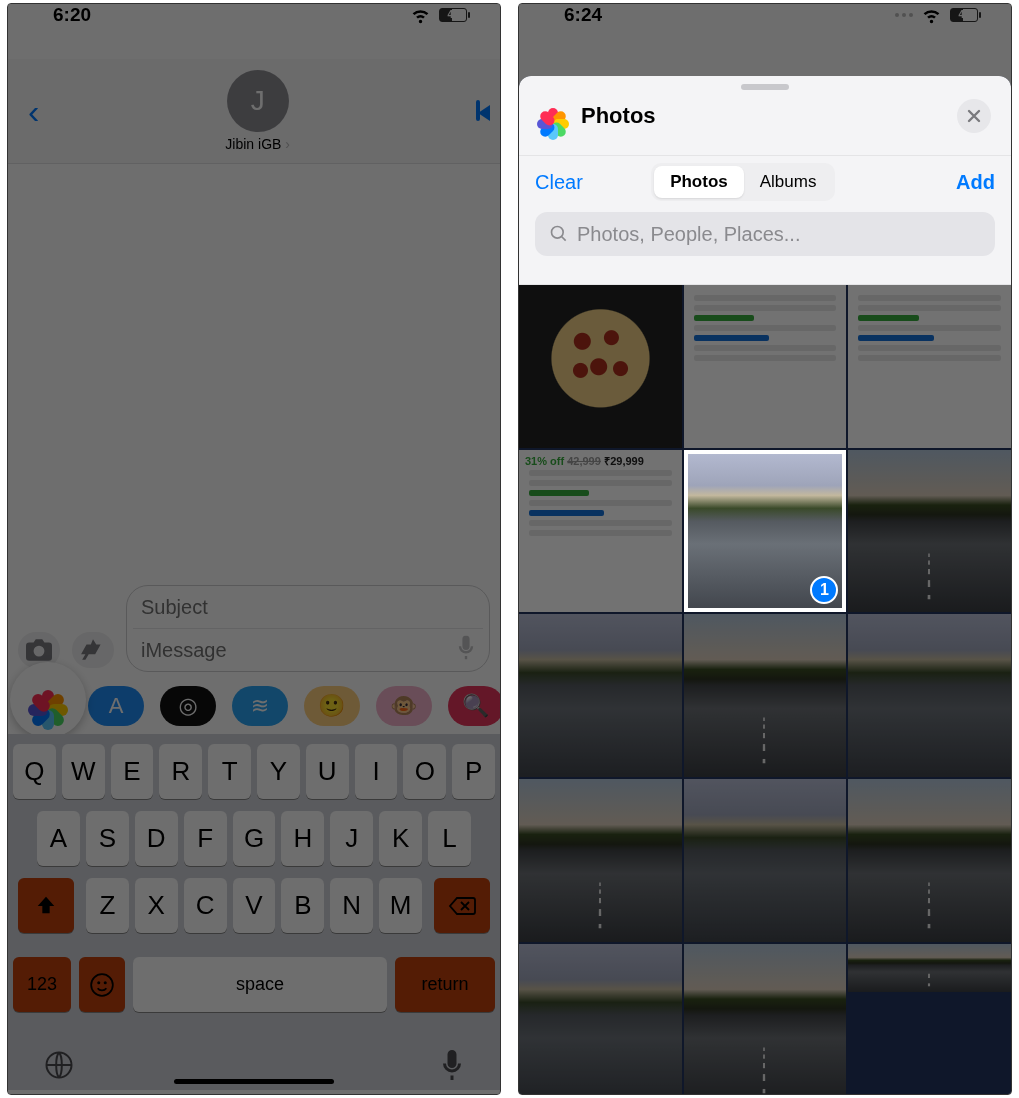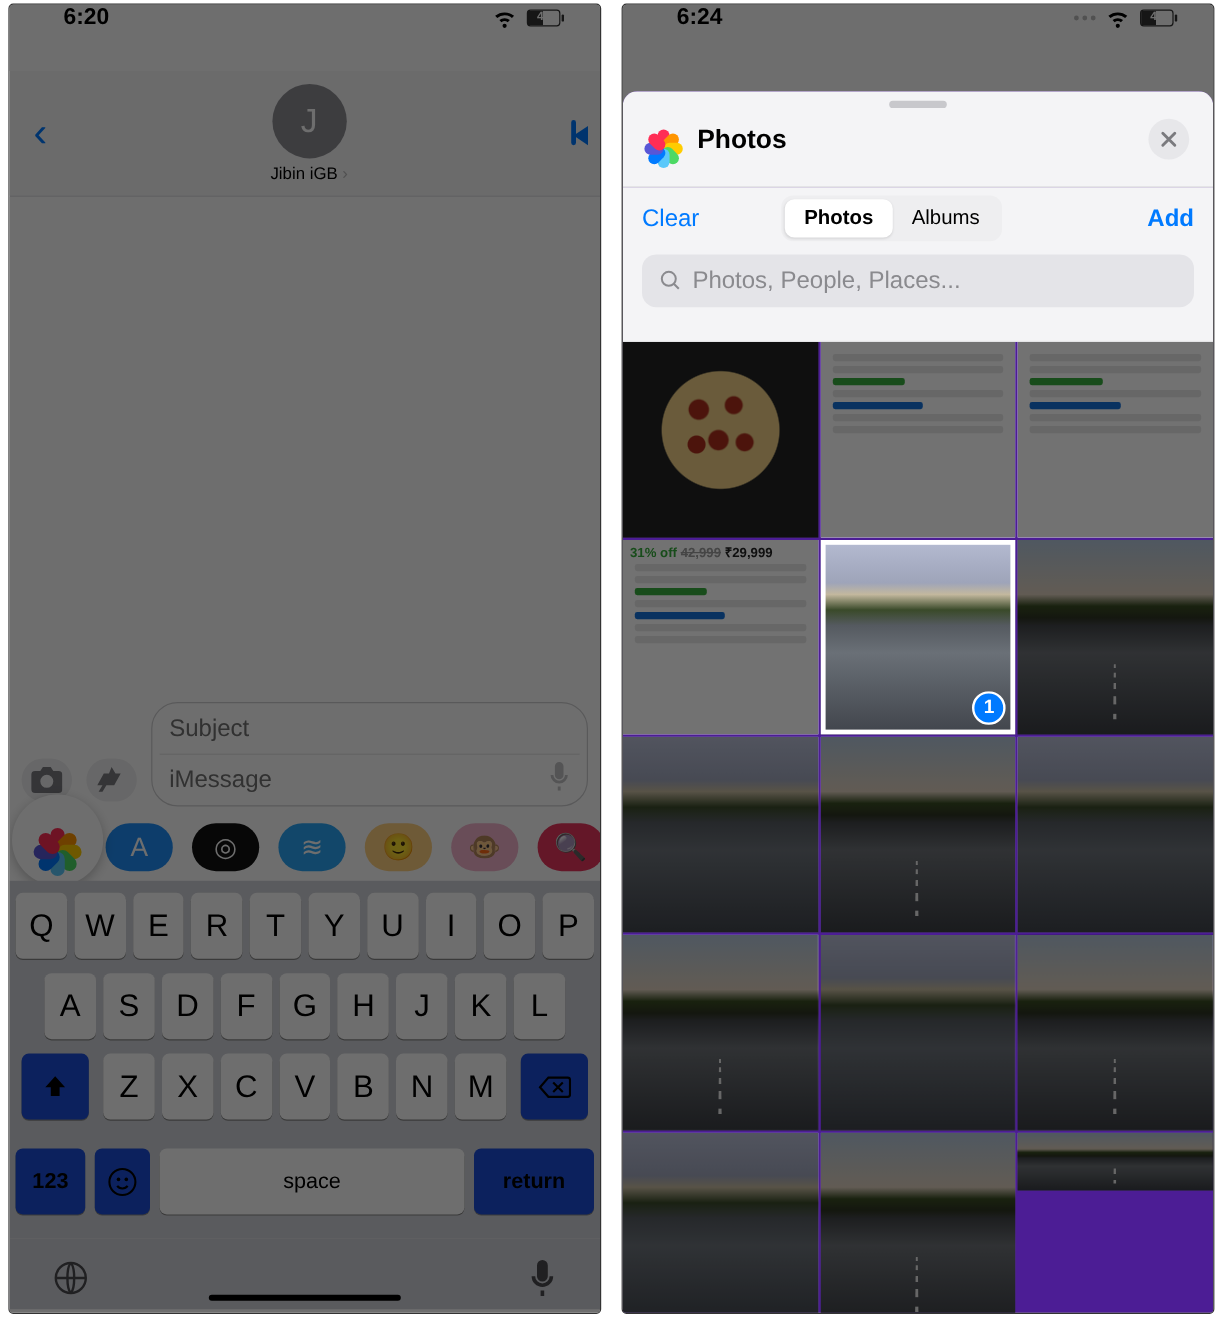--- a/index.html
+++ b/index.html
@@ -155,21 +155,21 @@
     background: #fff;
     border-radius: 6px;
     box-shadow: 0 1px 0 #888;
     height: 55px;
     display: flex; align-items: center; justify-content: center;
     font-size: 26px;
     flex: 1;
     min-width: 0;
   }
   .krow.row2 { padding: 0 24px; }
-  .key.mod { background: #1d4ed8; font-weight: bold; }
+  .key.mod { background: #c2410c; }
   .key.shift, .key.bksp { flex: 0 0 56px; }
   .krow.row3-letters { flex: 1; display: flex; gap: 6px;}
   .krow.row3 { gap: 12px; padding: 0 5px;}
   .krow.row4 { gap: 8px; }
   .key.numbers { flex: 0 0 58px; font-size: 18px;}
   .key.emoji { flex: 0 0 46px; }
   .key.space { flex: 1; font-size: 18px;}
   .key.return { flex: 0 0 100px; font-size: 18px;}
   .kb-bottom {
     display: flex; justify-content: space-between; padding: 18px 36px 6px 36px;
@@ -181,21 +181,21 @@
     position: absolute;
     bottom: 10px; left: 50%; transform: translateX(-50%);
     width: 160px; height: 5px; background: #000; border-radius: 3px;
     z-index: 60;
   }
   
   .right .statusbar { z-index: 5; }
   .sheet {
     position: absolute;
     top: 72px; left: 0; right: 0; bottom: 0;
-    background: #4c1d95;
+    background: #0f172a;
     border-top-left-radius: 12px;
     border-top-right-radius: 12px;
     z-index: 60;
     overflow: hidden;
   }
   .sheet-header {
     height: 80px;
     background: #f4f4f6;
     border-bottom: 1px solid #e4e4e6;
     display: flex; align-items: center; padding: 0 20px;

